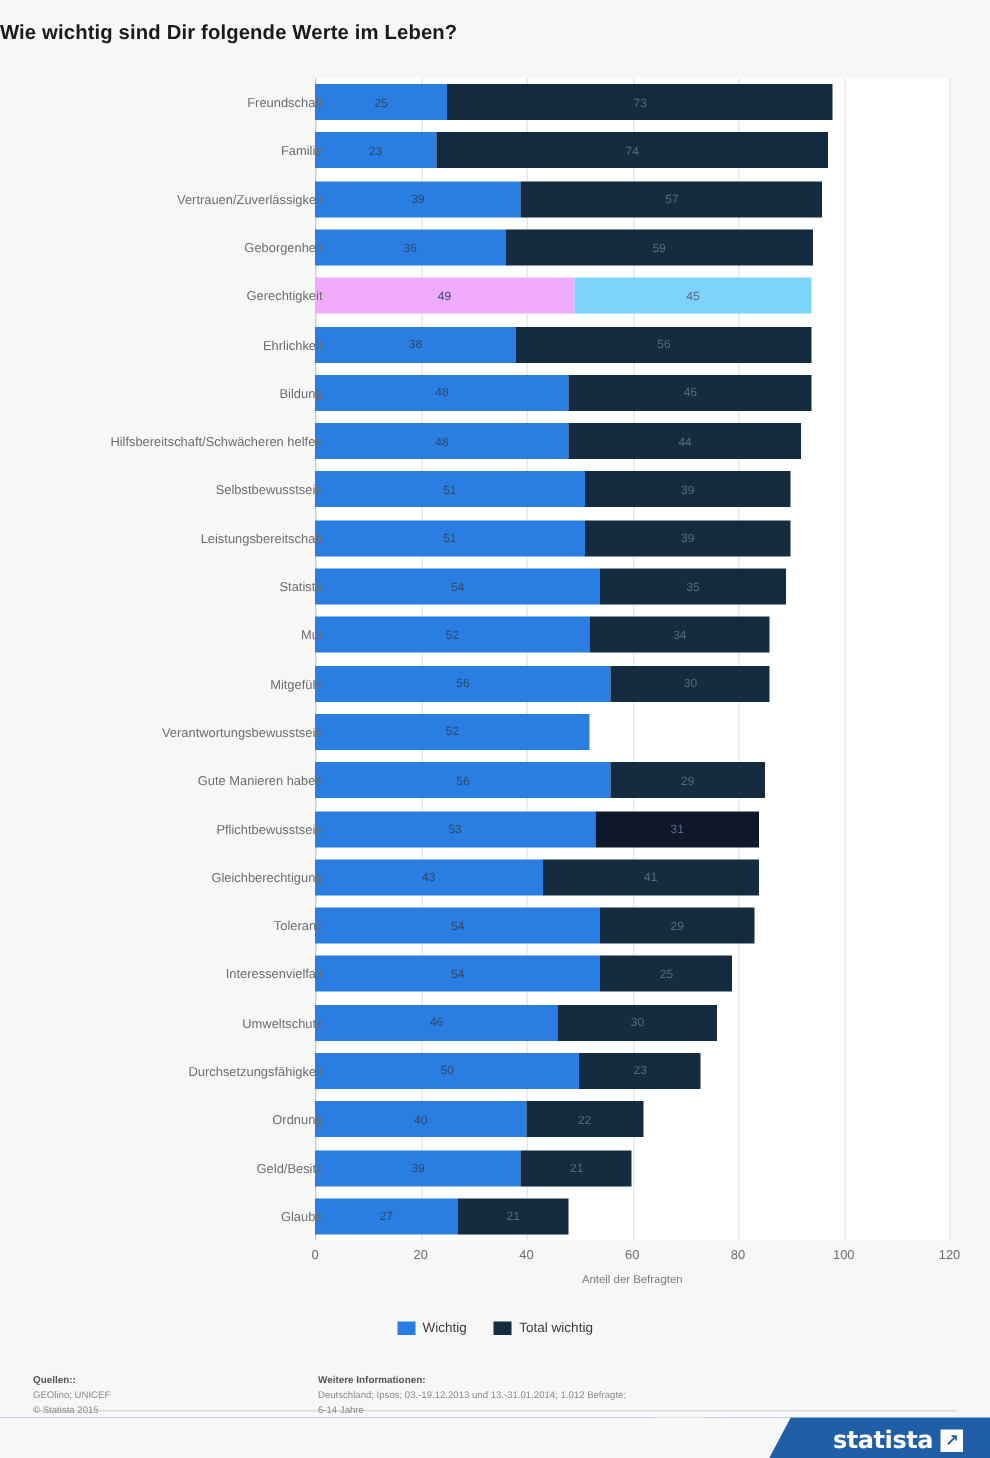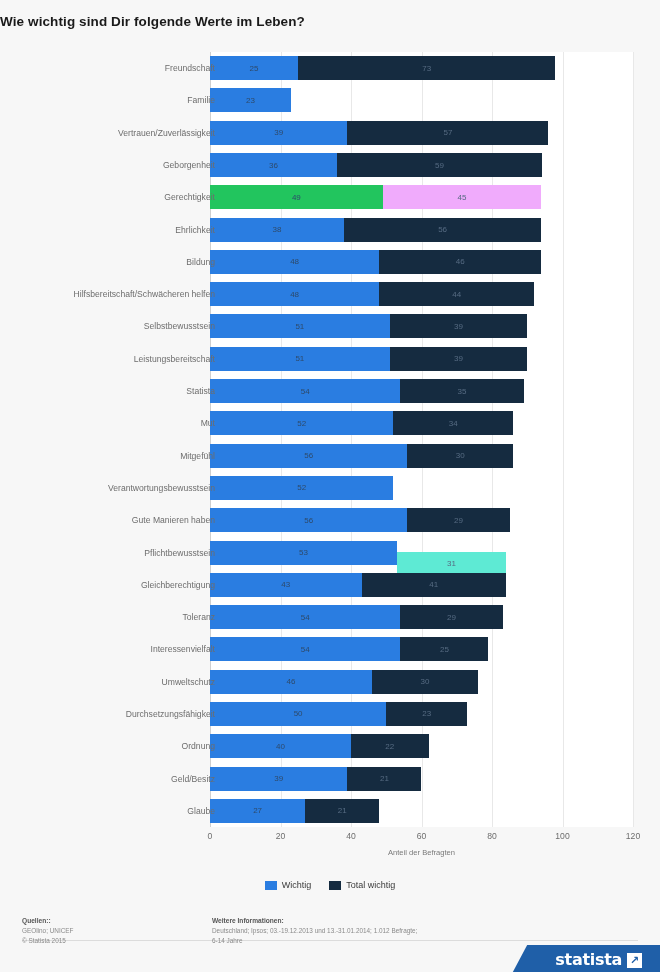--- a/index.html
+++ b/index.html
@@ -129,32 +129,33 @@
         <div class="gridline" style="left: 352.5px;"></div>
         <div class="gridline" style="left: 423px;"></div>
       </div>
     <div class="rows" id="rows">
         <div class="row" style="top: 4.14583px;">
           <div class="bar wichtig" style="width: 88.125px; background: rgb(42, 125, 225);">25</div>
           <div class="bar total" style="left: 88.125px; width: 257.325px; background: rgb(21, 43, 64);">73</div>
         </div>
         <div class="row" style="top: 36.4375px;">
           <div class="bar wichtig" style="width: 81.075px; background: rgb(42, 125, 225);">23</div>
+          <div class="bar total" style="left: 81.075px; width: 260.85px; background: rgb(21, 43, 64);">74</div>
         </div>
         <div class="row" style="top: 68.7292px;">
           <div class="bar wichtig" style="width: 137.475px; background: rgb(42, 125, 225);">39</div>
           <div class="bar total" style="left: 137.475px; width: 200.925px; background: rgb(21, 43, 64);">57</div>
         </div>
         <div class="row" style="top: 101.021px;">
           <div class="bar wichtig" style="width: 126.9px; background: rgb(42, 125, 225);">36</div>
           <div class="bar total" style="left: 126.9px; width: 205px; background: rgb(21, 43, 64);">59</div>
         </div>
         <div class="row" style="top: 133.312px;">
-          <div class="bar wichtig" style="width: 172.725px; background: #22c55e;">49</div>
-          <div class="bar total" style="left: 172.725px; width: 158.625px; background: #f0abfc;">45</div>
+          <div class="bar wichtig" style="width: 172.725px; background: #f0abfc;">49</div>
+          <div class="bar total" style="left: 172.725px; width: 158.625px; background: #7dd3fc;">45</div>
         </div>
         <div class="row" style="top: 165.604px;">
           <div class="bar wichtig" style="width: 133.95px; background: rgb(42, 125, 225);">38</div>
           <div class="bar total" style="left: 133.95px; width: 197.4px; background: rgb(21, 43, 64);">56</div>
         </div>
         <div class="row" style="top: 197.896px;">
           <div class="bar wichtig" style="width: 169.2px; background: rgb(42, 125, 225);">48</div>
           <div class="bar total" style="left: 169.2px; width: 162.15px; background: rgb(21, 43, 64);">46</div>
         </div>
         <div class="row" style="top: 230.188px;">
@@ -183,21 +184,21 @@
         </div>
         <div class="row" style="top: 423.937px;">
           <div class="bar wichtig" style="width: 183.3px; background: rgb(42, 125, 225);">52</div>
         </div>
         <div class="row" style="top: 456.229px;">
           <div class="bar wichtig" style="width: 197.4px; background: rgb(42, 125, 225);">56</div>
           <div class="bar total" style="left: 197.4px; width: 102.225px; background: rgb(21, 43, 64);">29</div>
         </div>
         <div class="row" style="top: 488.521px;">
           <div class="bar wichtig" style="width: 186.825px; background: rgb(42, 125, 225);">53</div>
-          <div class="bar total" style="left: 186.825px; width: 109.275px; background: #5eead4; margin-top: 11px;">31</div>
+          <div class="bar total" style="left: 186.825px; width: 109.275px; background: #0f172a;">31</div>
         </div>
         <div class="row" style="top: 520.812px;">
           <div class="bar wichtig" style="width: 151.575px; background: rgb(42, 125, 225);">43</div>
           <div class="bar total" style="left: 151.575px; width: 144.525px; background: rgb(21, 43, 64);">41</div>
         </div>
         <div class="row" style="top: 553.104px;">
           <div class="bar wichtig" style="width: 190.35px; background: rgb(42, 125, 225);">54</div>
           <div class="bar total" style="left: 190.35px; width: 102.225px; background: rgb(21, 43, 64);">29</div>
         </div>
         <div class="row" style="top: 585.396px;">

